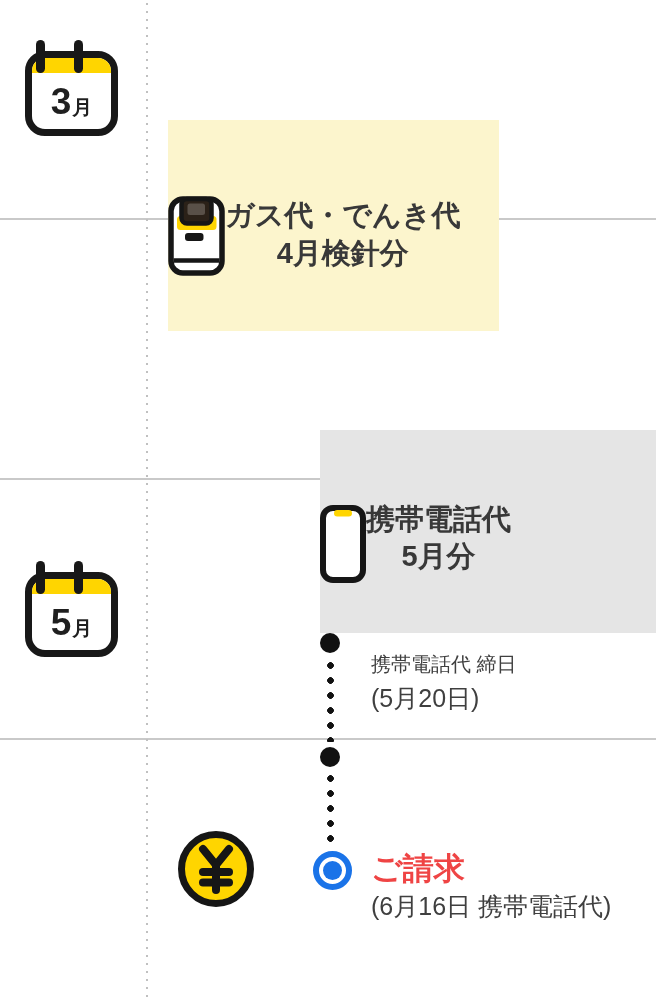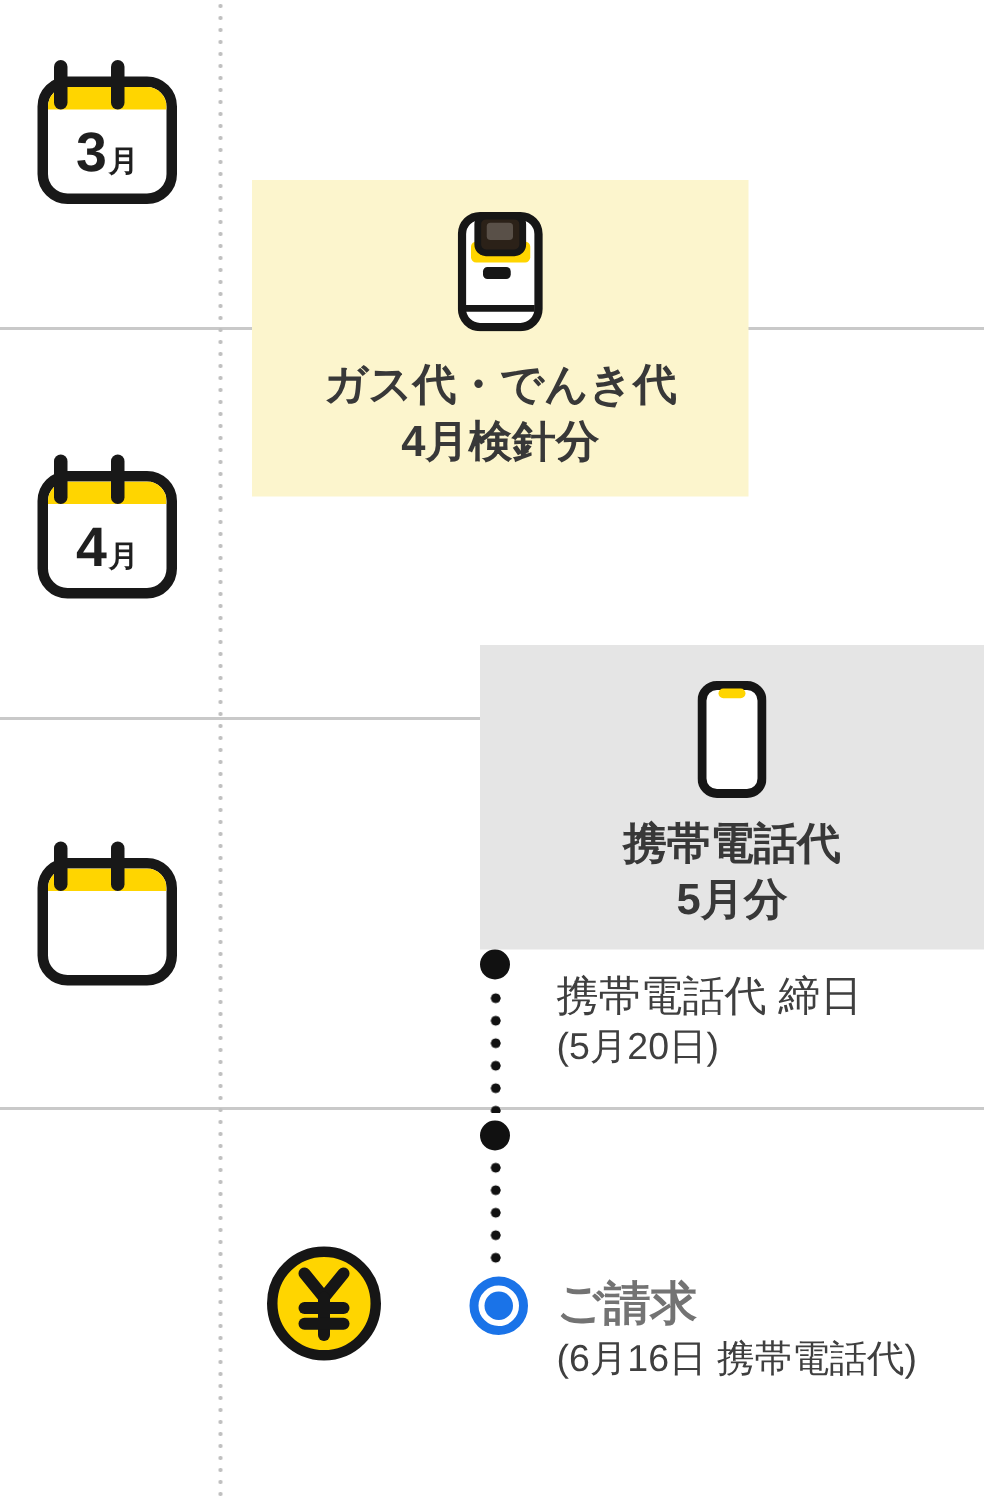--- a/index.html
+++ b/index.html
@@ -24,21 +24,21 @@
     background:#fff;border:7px solid #181818;border-radius:20px;overflow:hidden;z-index:2;
   }
   .cal-band{height:15px;background:#FFD500;}
   .cal-label{
     position:absolute;left:0;right:0;top:36px;height:52px;z-index:4;
     display:flex;align-items:center;justify-content:center;color:#1f1f1f;font-weight:700;
   }
   .cal-num{font-size:37px;}
   .cal-unit{font-size:20px;margin-left:1px;}
   
-  .card{position:absolute;z-index:1;display:flex;flex-direction:column;align-items:center;}
+  .card{position:absolute;z-index:1;display:flex;flex-direction:row;align-items:center;}
   .card-utility{left:168px;top:120px;width:331px;height:211px;background:#FCF5CD;}
   .card-mobile{left:320px;top:430px;width:336px;height:203px;background:#e5e5e5;}
   .card-utility .card-icon{margin-top:21px;}
   .card-mobile .card-icon{margin-top:24px;}
   .card-title{
     text-align:center;font-weight:700;color:#383838;font-size:29px;line-height:38px;
   }
   .card-utility .card-title{margin-top:17px;}
   .card-mobile .card-title{margin-top:13px;line-height:37px;}
   
@@ -48,23 +48,23 @@
     background-image:radial-gradient(circle,#111 3.1px,transparent 3.4px);
     background-size:7px 15px;background-repeat:repeat-y;background-position:center top;
   }
   .ring{
     position:absolute;left:313px;top:851px;width:39px;height:39px;box-sizing:border-box;
     border:6px solid #1A73E8;border-radius:50%;background:#fff;z-index:3;
     display:flex;align-items:center;justify-content:center;
   }
   .ring-inner{width:19px;height:19px;border-radius:50%;background:#1A73E8;}
   .ev{position:absolute;left:371px;z-index:3;color:#3f3f3f;}
-  .ev-title{font-size:28px;line-height:34px;white-space:nowrap;}
+  .ev-title{font-size:20px;line-height:34px;white-space:nowrap;}
   .ev-sub{font-size:25px;line-height:34px;white-space:nowrap;}
-  .ev-billing .ev-title{font-size:31px;line-height:38px;font-weight:700;color:#737373;}
+  .ev-billing .ev-title{font-size:31px;line-height:38px;font-weight:700;color:#ef4444;}
   .ev-billing .ev-sub{line-height:32px;margin-top:2px;}
   
   .coin{
     position:absolute;left:178px;top:831px;width:76px;height:76px;box-sizing:border-box;
     background:#FFD500;border:7px solid #161616;border-radius:50%;z-index:2;
     display:flex;align-items:center;justify-content:center;
   }
 </style>
 </head>
 <body>
@@ -81,36 +81,29 @@
     <span class="pin pin-l"></span>
     <span class="pin pin-r"></span>
     <div class="cal-body">
       <div class="cal-band"></div>
     </div>
     <div class="cal-label">
       <span><span class="cal-num">3</span><span class="cal-unit">月</span></span>
     </div>
   </div>
 
-  <div class="cal" style="top:303px">
+
+  <div class="cal" style="top:561px">
     <span class="pin pin-l"></span>
     <span class="pin pin-r"></span>
     <div class="cal-body">
       <div class="cal-band"></div>
     </div>
     <div class="cal-label">
-      <span><span class="cal-num">4</span><span class="cal-unit">月</span></span>
-    </div>
-  </div>
-
-  <div class="cal" style="top:561px">
-    <span class="pin pin-l"></span>
-    <span class="pin pin-r"></span>
-    <div class="cal-body">
-      <div class="cal-band"></div>
+      <span><span class="cal-num">5</span><span class="cal-unit">月</span></span>
     </div>
   </div>
 
 
   <div class="card card-utility">
     <svg class="card-icon" width="57" height="80" viewBox="0 0 57 80">
       <rect x="3" y="3" width="51" height="74" rx="12" fill="#ffffff" stroke="#161616" stroke-width="5.5"></rect>
       <line x1="5.5" y1="64.5" x2="51.5" y2="64.5" stroke="#161616" stroke-width="4.5"></line>
       <rect x="17" y="37" width="18.5" height="8" rx="3" fill="#161616"></rect>
       <rect x="9" y="20" width="39.5" height="14" rx="3.5" fill="#FFD500"></rect>

